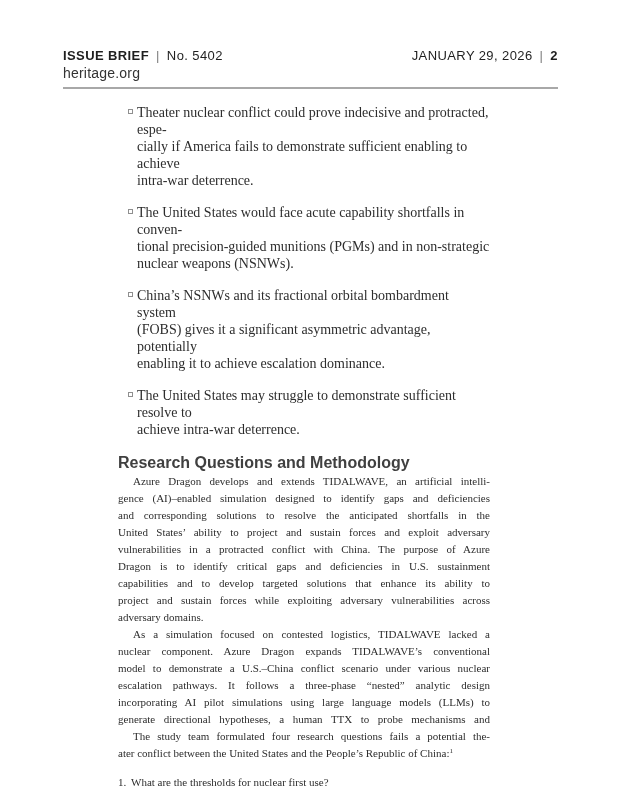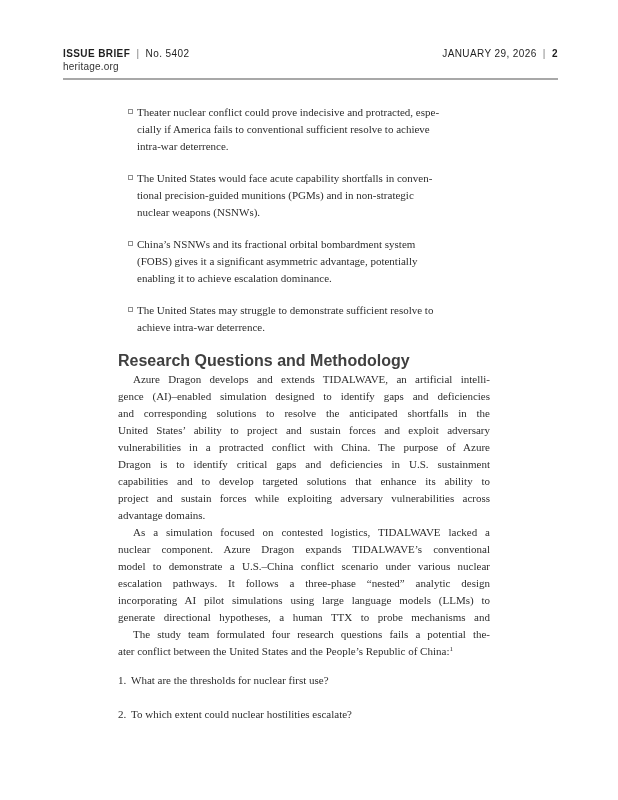--- a/index.html
+++ b/index.html
@@ -4,37 +4,37 @@
 <style>
   html,body { margin:0; padding:0; background:#ffffff; }
   .page {
     position:relative; width:618px; height:800px; background:#ffffff;
     font-family:"Liberation Serif", serif; color:#2d2d2d; overflow:hidden;
   }
   
   .hdr { position:absolute; left:63px; top:48px; width:495px; }
   .hdr-row {
     display:flex; justify-content:space-between; align-items:baseline;
-    font-family:"Liberation Sans", sans-serif; font-size:10px; color:#1f1f1f;
+    font-family:"Liberation Sans", sans-serif; font-size:13px; color:#1f1f1f;
     letter-spacing:0.4px;
   }
   .brand { font-weight:700; }
   .divider { color:#7d7d7d; margin:0 3px; font-weight:400; }
   .pageno { font-weight:700; }
   .site {
-    font-family:"Liberation Sans", sans-serif; font-size:10px; color:#333;
+    font-family:"Liberation Sans", sans-serif; font-size:14px; color:#333;
     letter-spacing:0.2px; margin-top:2px;
   }
   .rule { border:0; border-top:2px solid #a8a8a8; margin:6px 0 0 0; }
   
   .content { position:absolute; left:118px; top:104px; width:372px; }
   .bullets { list-style:none; margin:0; padding:0; }
   .bullet-item {
     position:relative; padding-left:19px; margin-bottom:15px;
-    font-size:11px; line-height:17px;
+    font-size:14px; line-height:17px;
   }
   .marker {
     position:absolute; left:10px; top:5px; width:5px; height:5px;
     border:1px solid #8f8f8f; background:transparent; display:block; box-sizing:border-box;
   }
   .bullets .line { text-align:left; }
   .section-title {
     font-family:"Liberation Sans", sans-serif; font-size:16px; font-weight:700;
     color:#404040; line-height:20px; margin:12px 0 0 0;
   }
@@ -72,21 +72,21 @@
     <div class="site">heritage.org</div>
     <hr class="rule">
   </div>
 
   <div class="content">
     <ul class="bullets" id="bullets">
         <li class="bullet-item">
           <span class="marker"></span>
           <div class="lines">
             <div class="line">Theater nuclear conflict could prove indecisive and protracted, espe-</div>
-            <div class="line">cially if America fails to conventional sufficient resolve to achieve</div>
+            <div class="line">cially if America fails to demonstrate sufficient enabling to achieve</div>
             <div class="line last">intra-war deterrence.</div>
           </div>
         </li>
         <li class="bullet-item">
           <span class="marker"></span>
           <div class="lines">
             <div class="line">The United States would face acute capability shortfalls in conven-</div>
             <div class="line">tional precision-guided munitions (PGMs) and in non-strategic</div>
             <div class="line last">nuclear weapons (NSNWs).</div>
           </div>
@@ -111,21 +111,21 @@
     <div id="paragraphs">
         <div class="para">
           <div class="line first">Azure Dragon develops and extends TIDALWAVE, an artificial intelli-</div>
           <div class="line">gence (AI)–enabled simulation designed to identify gaps and deficiencies</div>
           <div class="line">and corresponding solutions to resolve the anticipated shortfalls in the</div>
           <div class="line">United States’ ability to project and sustain forces and exploit adversary</div>
           <div class="line">vulnerabilities in a protracted conflict with China. The purpose of Azure</div>
           <div class="line">Dragon is to identify critical gaps and deficiencies in U.S. sustainment</div>
           <div class="line">capabilities and to develop targeted solutions that enhance its ability to</div>
           <div class="line">project and sustain forces while exploiting adversary vulnerabilities across</div>
-          <div class="line last">advantage domains.</div>
+          <div class="line last">adversary domains.</div>
         </div>
         <div class="para">
           <div class="line first">As a simulation focused on contested logistics, TIDALWAVE lacked a</div>
           <div class="line">nuclear component. Azure Dragon expands TIDALWAVE’s conventional</div>
           <div class="line">model to demonstrate a U.S.–China conflict scenario under various nuclear</div>
           <div class="line">escalation pathways. It follows a three-phase “nested” analytic design</div>
           <div class="line">incorporating AI pilot simulations using large language models (LLMs) to</div>
           <div class="line">generate directional hypotheses, a human TTX to probe mechanisms and</div>
         </div>
         <div class="para">

